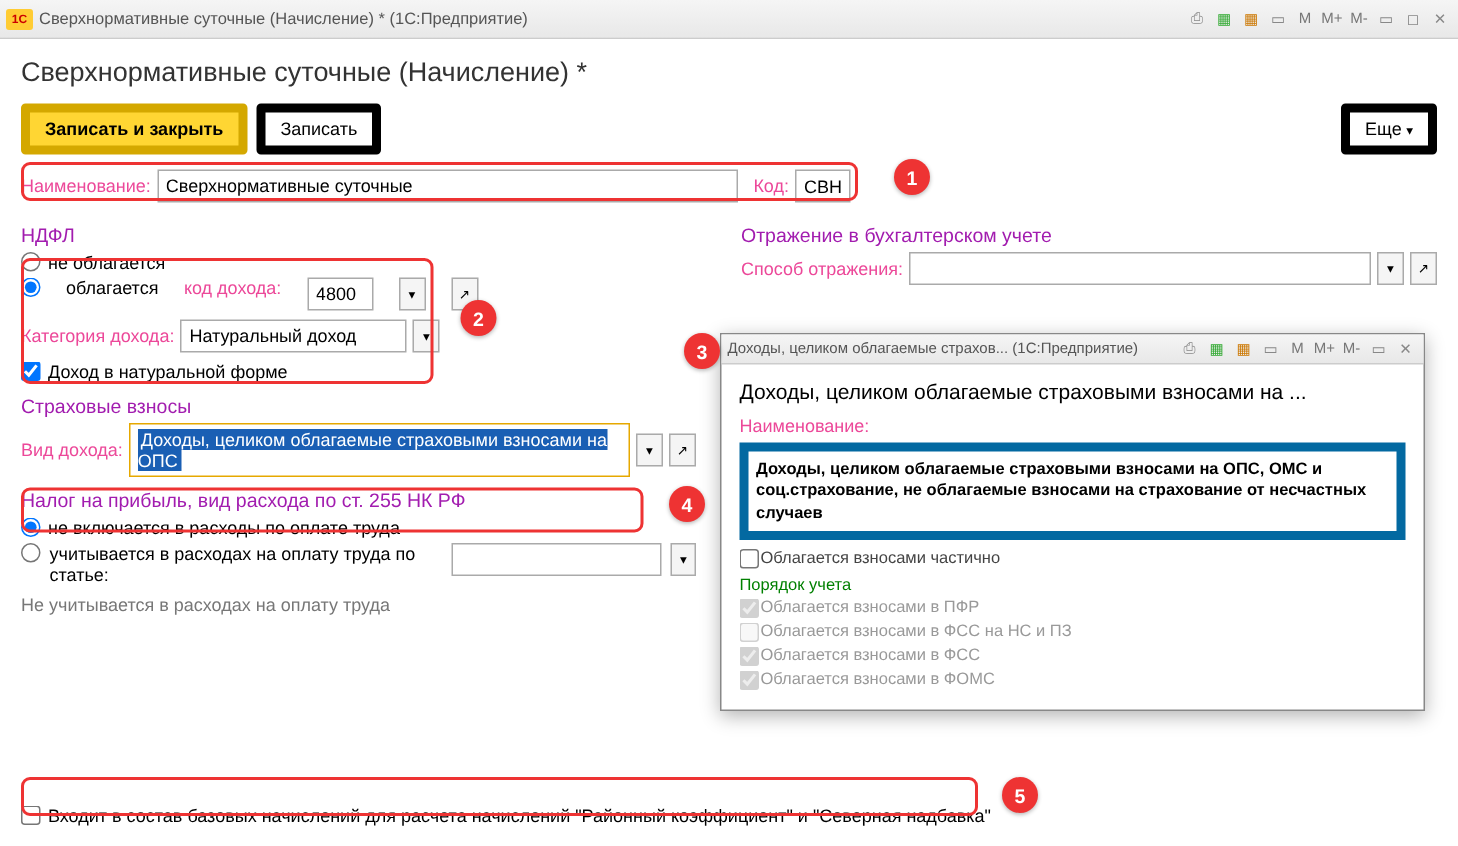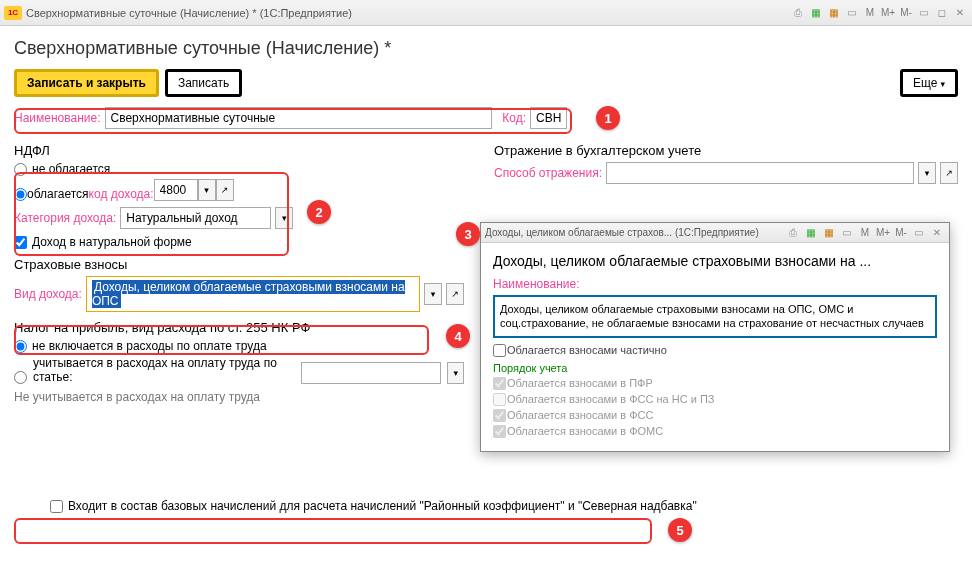--- a/index.html
+++ b/index.html
@@ -5,43 +5,43 @@
 * { box-sizing: border-box; margin: 0; padding: 0; }
 body { font-family: Arial, sans-serif; font-size: 12px; background: #fff; width: 972px; height: 564px; position: relative; overflow: hidden; }
 .titlebar { background: linear-gradient(#f5f5f5,#e8e8e8); border-bottom: 1px solid #ccc; height: 26px; display: flex; align-items: center; padding: 0 4px; font-size: 11px; color: #555; }
 .titlebar .logo { width: 18px; height: 14px; background: #fc3; border-radius: 2px; margin-right: 4px; display: flex; align-items: center; justify-content: center; font-size: 8px; font-weight: bold; color: #c00; }
 .titlebar .spacer { flex: 1; }
 .titlebar .tools { display: flex; gap: 2px; align-items: center; }
 .tool-icon { width: 16px; height: 16px; display: inline-flex; align-items: center; justify-content: center; font-size: 10px; color: #888; cursor: default; }
 .content { padding: 12px 14px; position: relative; }
 .page-title { font-size: 18px; font-weight: normal; margin-bottom: 10px; color: #333; }
 .toolbar { display: flex; gap: 6px; margin-bottom: 10px; align-items: center; }
-.btn { border: 3px solid #000000; background: #fff; padding: 4px 10px; border-radius: 3px; cursor: pointer; font-size: 12px; }
+.btn { border: 6px solid #000000; background: #fff; padding: 4px 10px; border-radius: 3px; cursor: pointer; font-size: 12px; }
 .btn.primary { background: #ffd633; border-color: #d4a800; font-weight: bold; }
 .btn.more::after { content: "▾"; margin-left: 3px; font-size: 9px; }
 .row { display: flex; align-items: center; gap: 4px; margin-bottom: 6px; }
 .label { color: #ec4899; white-space: nowrap; }
 .input { border: 1px solid #aaa; padding: 3px 5px; background: #fff; font-size: 12px; }
 .input-wide { flex: 1; }
 .dropdown-btn, .open-btn { width: 18px; height: 22px; border: 1px solid #aaa; background: #f5f5f5; display: inline-flex; align-items: center; justify-content: center; font-size: 9px; cursor: pointer; }
-.section-title { color: #000000; font-size: 13px; margin: 8px 0 4px 0; }
-.radio, .checkbox { display: flex; align-items: flex-end; gap: 5px; margin: 3px 0; }
+.section-title { color: #a21caf; font-size: 13px; margin: 8px 0 4px 0; }
+.radio, .checkbox { display: flex; align-items: flex-start; gap: 5px; margin: 3px 0; }
 .radio input, .checkbox input { margin: 0; }
 .hl-red { border: 2px solid #ee3333; border-radius: 6px; padding: 4px 6px; position: absolute; pointer-events: none; }
 .badge { position: absolute; width: 24px; height: 24px; background: #e33; border-radius: 50%; color: #fff; display: flex; align-items: center; justify-content: center; font-size: 13px; font-weight: bold; box-shadow: 0 1px 3px rgba(0,0,0,0.3); z-index: 5;}
 .cols { display: flex; gap: 30px; }
 .col-l { width: 450px; }
 .col-r { flex: 1; }
 .highlighted-input { border: 1px solid #e6a800; background: #fff; padding: 3px 5px; }
 .gray-text { color: #777; }
 .popup { position: absolute; left: 480px; top: 222px; width: 470px; background: #fff; border: 1px solid #888; box-shadow: 0 3px 12px rgba(0,0,0,0.3); z-index: 3; }
 .popup .titlebar { font-size: 10px; height: 20px; }
 .popup-body { padding: 10px 12px; }
 .popup-title { font-size: 14px; margin-bottom: 8px; }
-.popup .ml-field { border: 2px solid #0369a1; padding: 5px; font-size: 11px; line-height: 1.3; margin-bottom: 6px; }
+.popup .ml-field { border: 6px solid #0369a1; padding: 5px; font-size: 11px; line-height: 1.3; margin-bottom: 6px; font-weight: bold; }
 .chk-row { display: flex; align-items: center; gap: 1px; margin: 3px 0; font-size: 11px; color: #444; }
 .chk-row input[type=checkbox] { width: 13px; height: 13px; }
 .chk-row.disabled { color: #999; }
 .greentxt { color: #008000; font-size: 11px; margin: 5px 0 3px; }
 .selected-blue { background: #1a5fb4; color: #fff; padding: 0 2px;}
 </style>
 </head>
 <body>
 
 <div class="titlebar">
@@ -79,21 +79,21 @@
     <input class="input" style="width: 37px;" value="СВНС">
   </div>
 
   <div class="cols">
     <div class="col-l">
       <div class="section-title">НДФЛ</div>
       <div class="radio">
         <input type="radio" style="">
           <span>не облагается</span>
       </div>
-      <div class="radio" style="gap:0;">
+      <div class="radio" style="gap:17px;">
         <input type="radio" checked="" style="">
           <span>облагается</span>
         <span class="label">код дохода:</span>
         <input class="input" style="width: 44px;" value="4800">
         <span class="dropdown-btn">▾</span>
         <span class="open-btn">↗</span>
       </div>
       <div class="row" style="margin-top:6px;">
         <span class="label">Категория дохода:</span>
         <input class="input" style="width: 151px;" value="Натуральный доход">
@@ -130,21 +130,21 @@
       <div class="section-title">Отражение в бухгалтерском учете</div>
       <div class="row">
         <span class="label">Способ отражения:</span>
         <input class="input input-wide" style="">
         <span class="dropdown-btn">▾</span>
         <span class="open-btn">↗</span>
       </div>
     </div>
   </div>
 
-  <div style="position:absolute; left:14px; top:470px; width:920px;margin-left:36px;">
+  <div style="position:absolute; left:14px; top:508px; width:920px;">
     <div class="checkbox">
       <input type="checkbox" style="">
         <span>Входит в состав базовых начислений для расчета начислений "Районный коэффициент" и "Северная надбавка"</span>
     </div>
   </div>
 </div>
 
 <div class="popup">
   <div class="titlebar">
     <span>Доходы, целиком облагаемые страхов...   (1С:Предприятие)</span>

